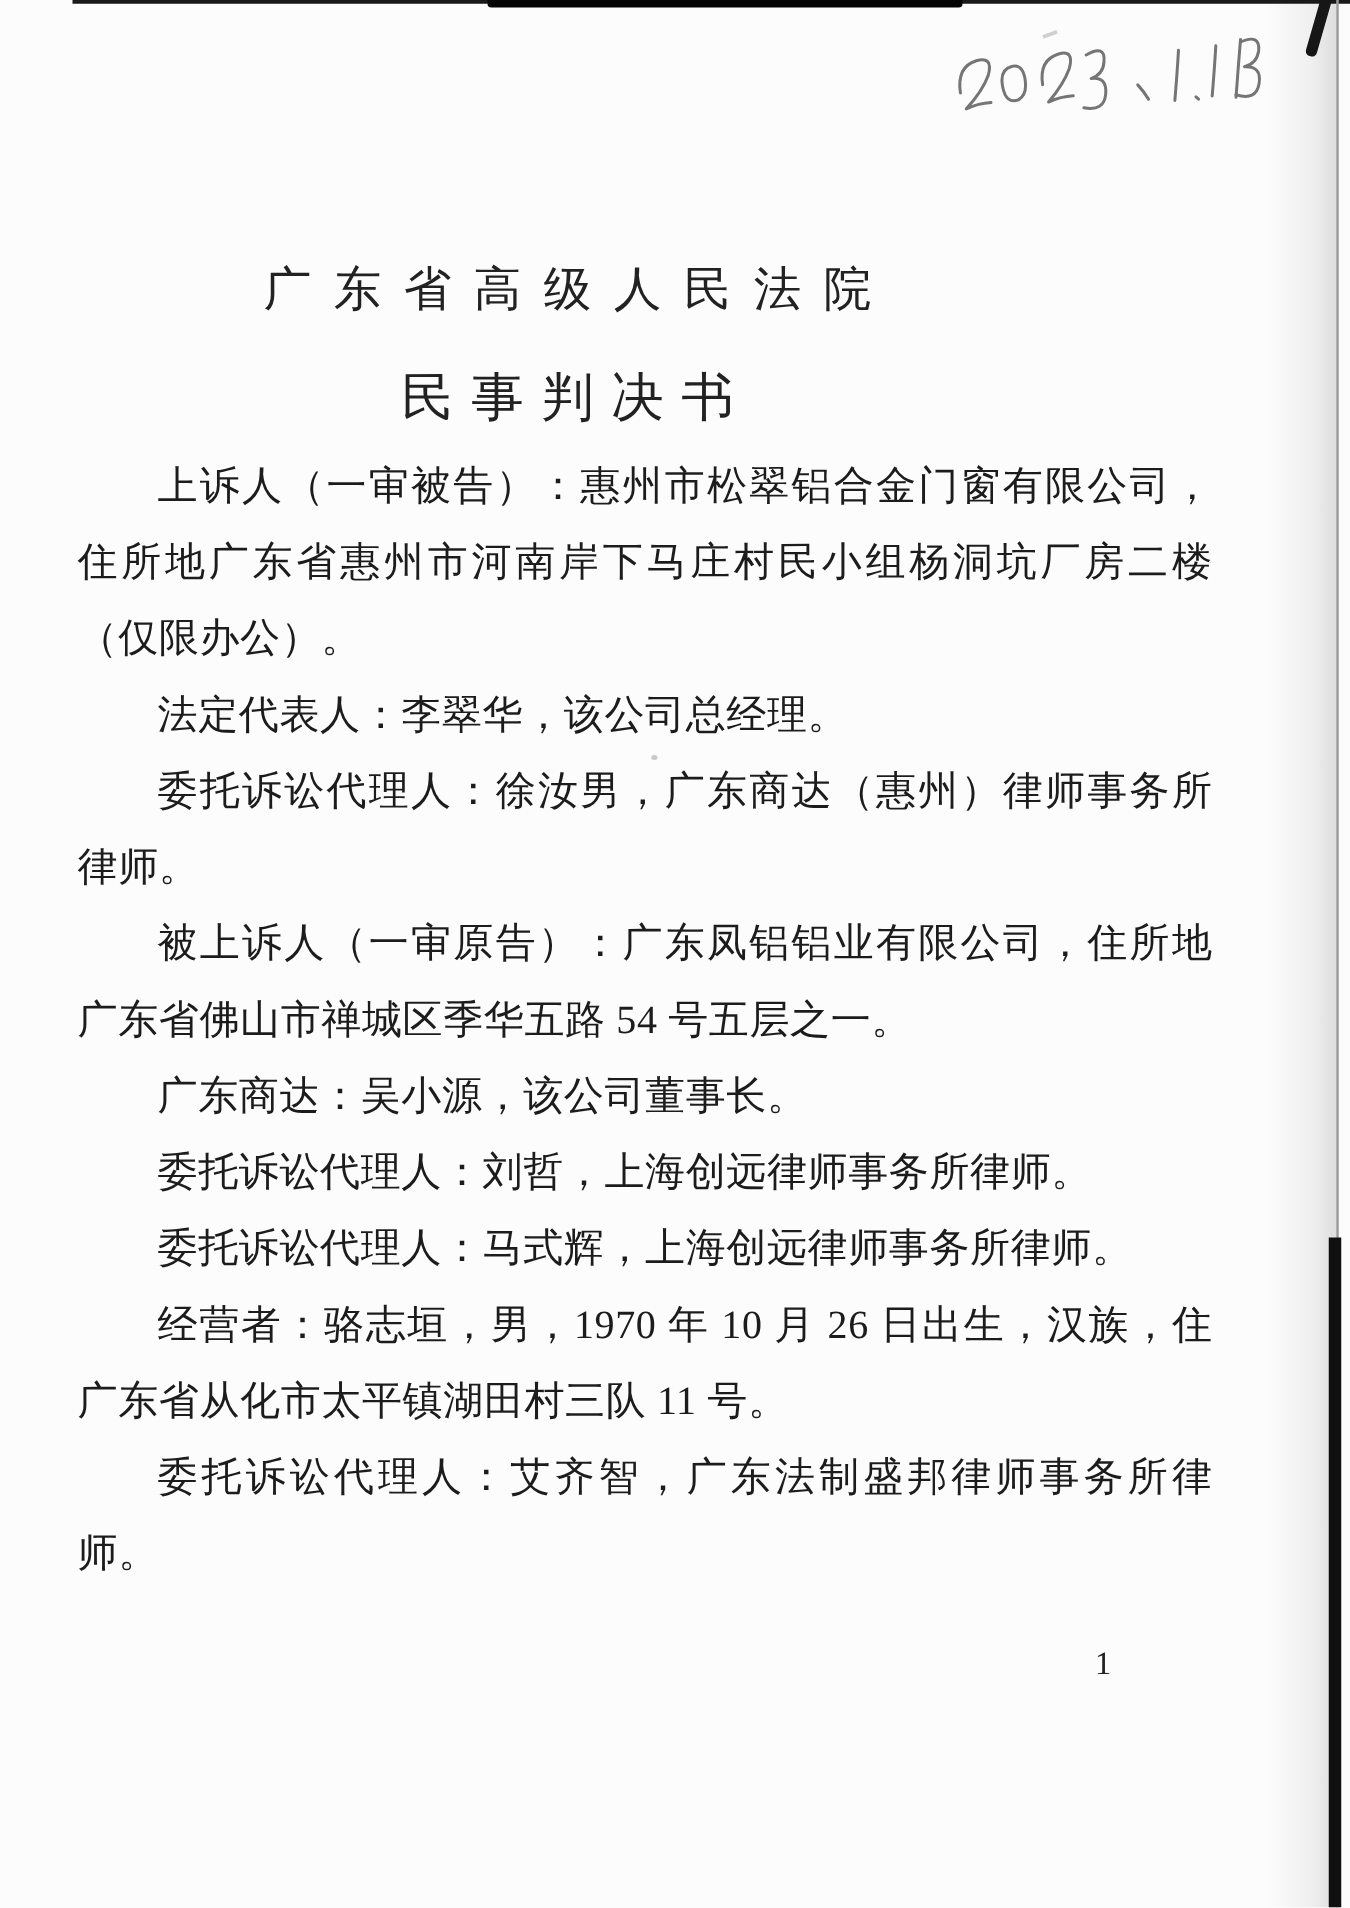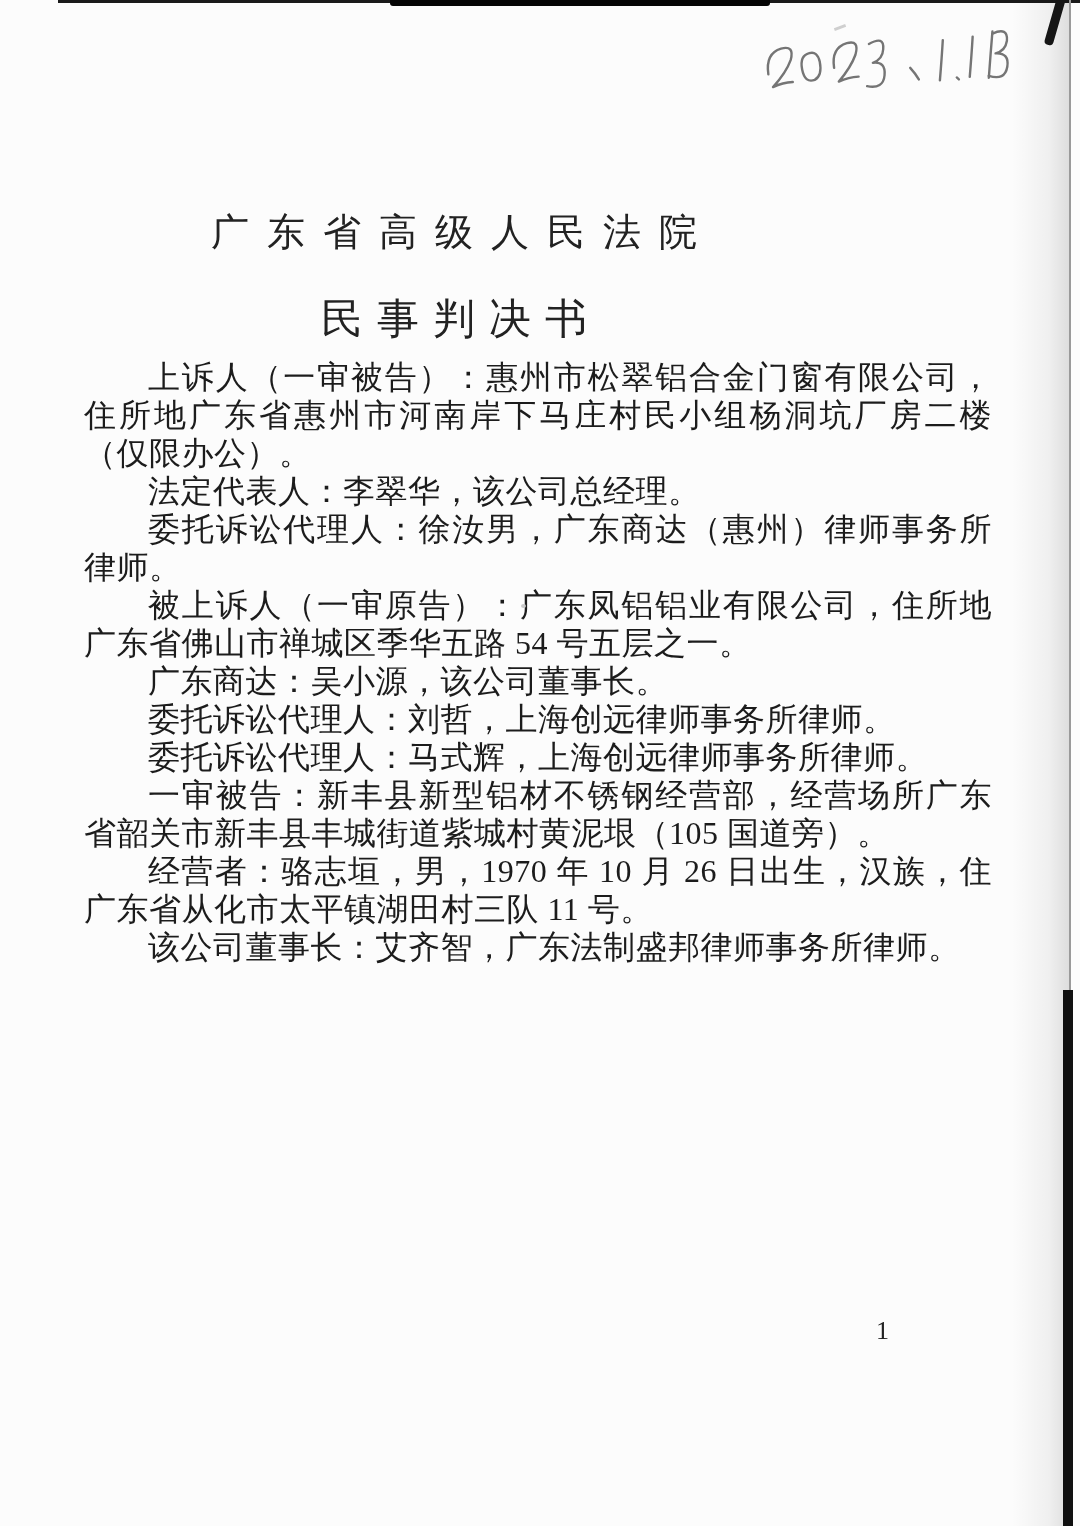--- a/index.html
+++ b/index.html
@@ -43,22 +43,22 @@
 
   
   .case-number{
     margin-top:56px;margin-left:84px;width:908px;
     text-align:right;padding-right:100px;box-sizing:border-box;
     font-size:32px;line-height:44px;
   }
 
   
   .judgment-body{
-    margin-top:14px;margin-left:84px;width:908px;
-    font-size:32px;line-height:38px;
+    margin-top:14px;margin-left:62px;width:908px;
+    font-size:32px;line-height:61px;
     text-align:justify;
   }
   .judgment-body p{
     margin:0;text-indent:2em;
     letter-spacing:0.5px;
   }
 
   
   .page-number{
     position:absolute;left:876px;top:1316px;
@@ -109,23 +109,22 @@
       <p>委托诉讼代理人：徐汝男，广东商达（惠州）律师事务所律师。</p>
 
       <p>被上诉人（一审原告）：广东凤铝铝业有限公司，住所地广东省佛山市禅城区季华五路 54 号五层之一。</p>
 
       <p>广东商达：吴小源，该公司董事长。</p>
 
       <p>委托诉讼代理人：刘哲，上海创远律师事务所律师。</p>
 
       <p>委托诉讼代理人：马式辉，上海创远律师事务所律师。</p>
 
-      <p>一审被告：新丰县新型铝材不锈钢经营部，经营场所广东省韶关市新丰县丰城街道紫城村黄泥垠（105 国道旁）。</p>
 
       <p>经营者：骆志垣，男，1970 年 10 月 26 日出生，汉族，住广东省从化市太平镇湖田村三队 11 号。</p>
 
-      <p>该公司董事长：艾齐智，广东法制盛邦律师事务所律师。</p>
+      <p>委托诉讼代理人：艾齐智，广东法制盛邦律师事务所律师。</p>
 
     </main>
 
   <div class="page-number">1</div>
 
 </div>
 
 </body></html>

